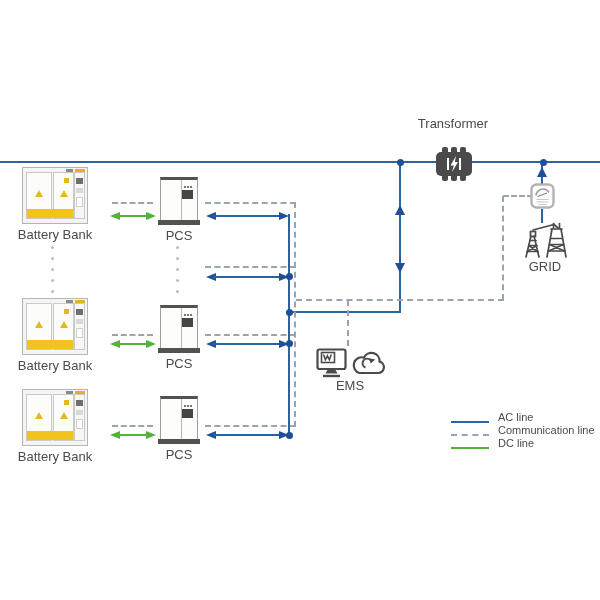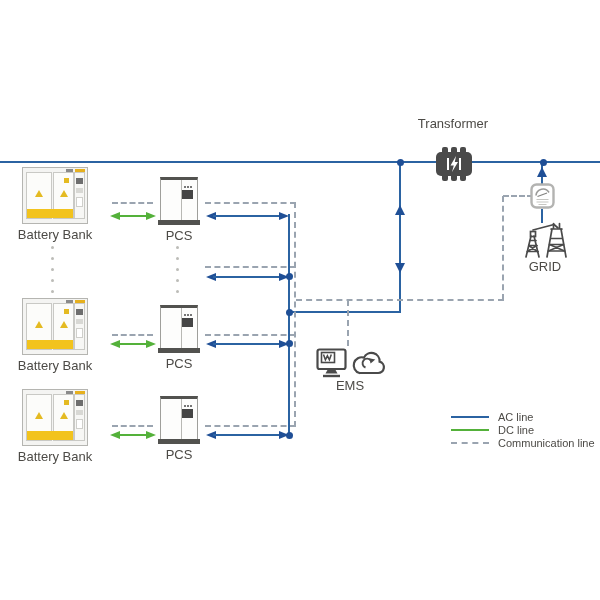--- a/index.html
+++ b/index.html
@@ -59,21 +59,21 @@
   
   .pcs { position:absolute; left:160px; width:38px; height:48px; background:#fdfdfc;
          border:1px solid #9f9f9b; border-top:3px solid #52524f; box-sizing:border-box; }
   .pcs-divider { position:absolute; left:20px; top:0; bottom:4px; width:1px; background:#b8b8b4; }
   .pcs-dots { position:absolute; right:11px; top:6px; width:2px; height:2px; background:#777;
               box-shadow:3px 0 #777, 6px 0 #777; }
   .pcs-screen { position:absolute; right:4px; top:10px; width:11px; height:9px; background:#454545; }
   .pcs-base { position:absolute; left:-3px; right:-3px; bottom:-1px; height:5px; background:#52524f; }
   
   .legend { position:absolute; left:451px; top:410px; }
-  .legend-row { display:flex; align-items:center; height:13px; }
+  .legend-row { display:flex; align-items:flex-end; height:13px; }
   .leg-swatch { width:38px; flex:0 0 38px; margin-right:9px; }
   .leg-ac  { height:2px; background:#2b63a2; }
   .leg-dc  { height:2px; background:#54b13a; }
   .leg-comm{ height:0; border-top:2px dashed #9aa4b0; }
   .leg-label { font-size:11px; color:#4c4a46; white-space:nowrap; }
   svg { display:block; }
 </style>
 </head>
 <body>
 
@@ -306,22 +306,22 @@
     </svg>
   </div>
   <div class="lbl" style="left:320px; top:379px; width:60px;">EMS</div>
 
   <div class="legend">
     <div class="legend-row">
       <span class="leg-swatch leg-ac"></span>
       <span class="leg-label">AC line</span>
     </div>
     <div class="legend-row">
+      <span class="leg-swatch leg-comm"></span>
+      <span class="leg-label">Communication line</span>
+    </div>
+    <div class="legend-row">
       <span class="leg-swatch leg-dc"></span>
       <span class="leg-label">DC line</span>
     </div>
-    <div class="legend-row">
-      <span class="leg-swatch leg-comm"></span>
-      <span class="leg-label">Communication line</span>
-    </div>
   </div>
 
 </div>
 
 </body></html>

